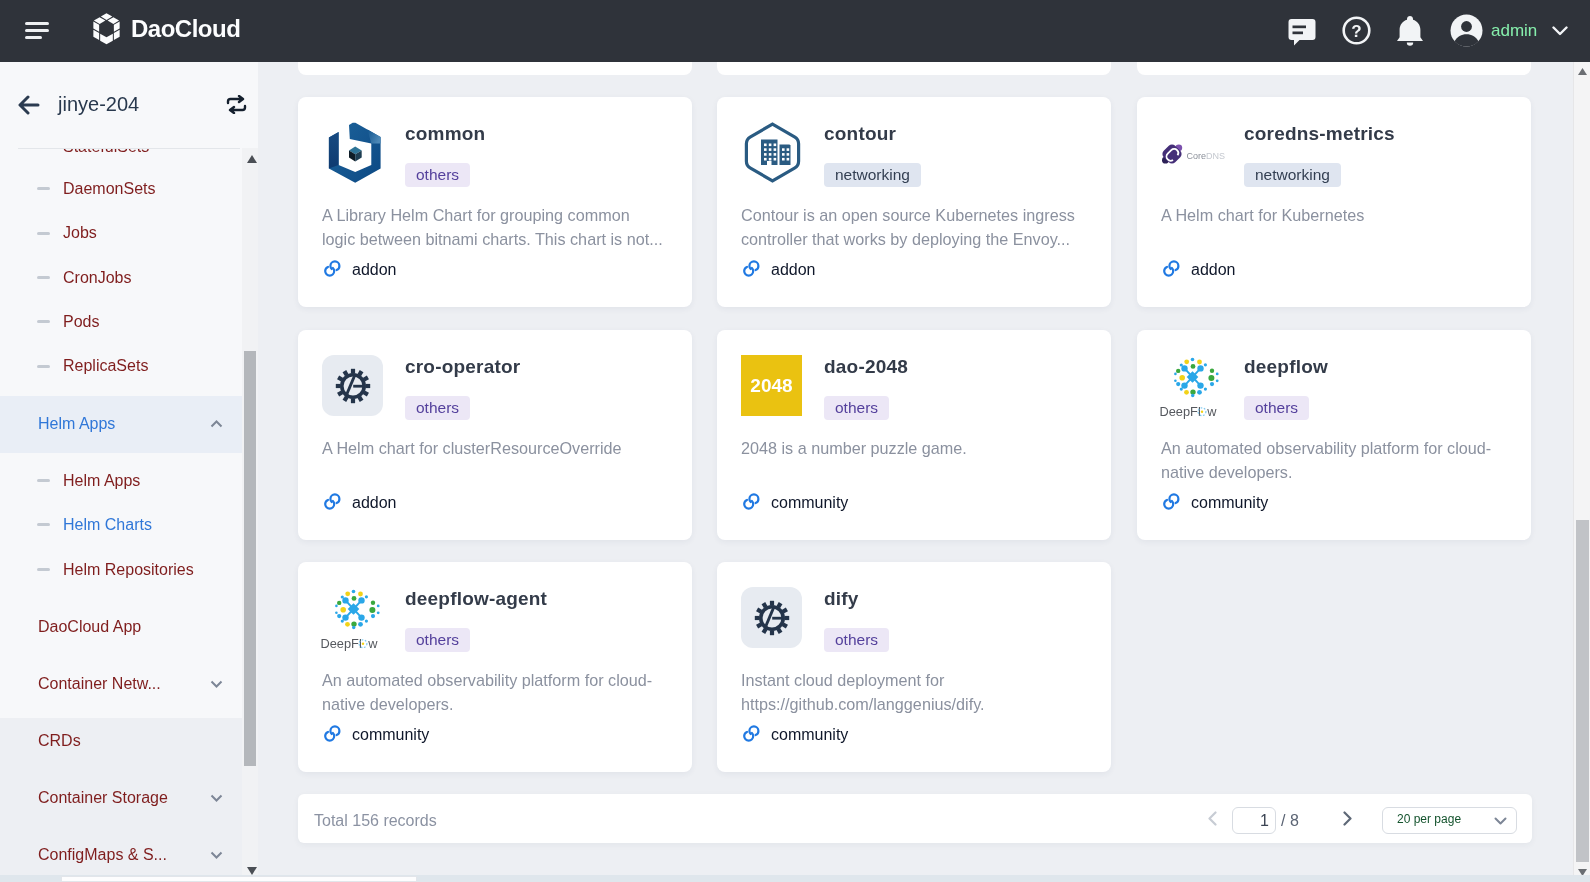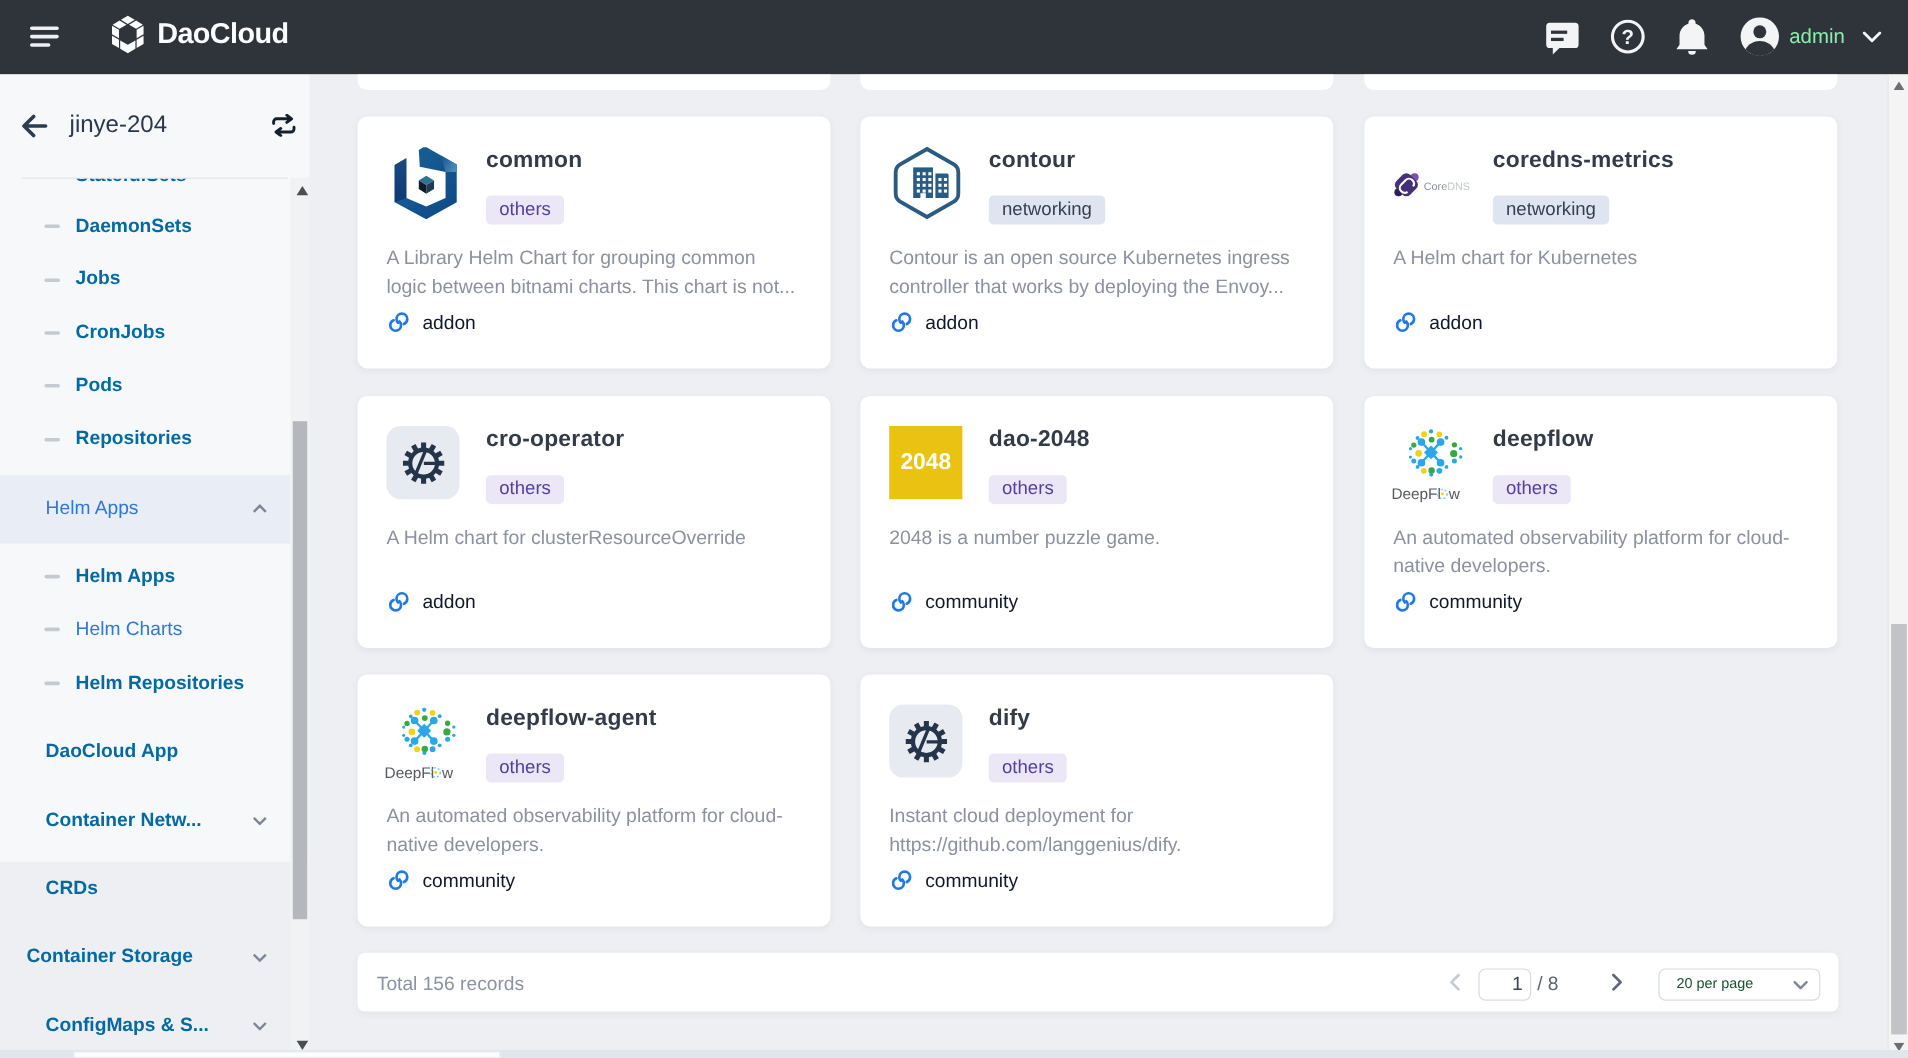--- a/index.html
+++ b/index.html
@@ -5,21 +5,21 @@
 * { margin:0; padding:0; box-sizing:border-box; }
 html,body { width:1590px; height:882px; overflow:hidden; }
 body { font-family:"Liberation Sans", sans-serif; position:relative; background:#edeff3; }
 .abs { position:absolute; }
 
 
 #hdr { position:absolute; left:0; top:0; width:1590px; height:62px; background:#2f333a; }
 
 
 #side { position:absolute; left:0; top:62px; width:258px; height:656px; background:#f7f8fa; }
-.snav { font-size:16px; color:#0369a1;font-weight:bold; }
+.snav { font-size:16px; color:#7f1d1d; }
 .dash { position:absolute; width:13px; height:3px; background:#c4cad2; border-radius:2px; left:37px; }
 .chev { stroke:#7d8696; stroke-width:2; fill:none; }
 
 
 #main { position:absolute; left:258px; top:62px; width:1315px; height:820px; background:#edeff3; }
 .card { position:absolute; width:394px; height:210px; background:#fff; border-radius:8px; box-shadow:0 2px 6px rgba(40,50,80,.06); }
 .ctitle { position:absolute; left:107px; top:26px; font-size:19px; font-weight:bold; color:#333b49; letter-spacing:.2px; }
 .ctag { position:absolute; left:107px; top:66px; height:24px; line-height:24px; border-radius:4px; padding:0 11px; font-size:15.5px; }
 .tag-others { background:#ece7f6; color:#54409c; }
 .tag-net { background:#dfe5f0; color:#333f52; }
@@ -103,42 +103,42 @@
 
   <div class="dash" style="top:125px"></div>
     <div class="abs snav" style="left:63px;top:118px">DaemonSets</div>
   <div class="dash" style="top:170px"></div>
     <div class="abs snav" style="left:63px;top:162px">Jobs</div>
   <div class="dash" style="top:214px"></div>
     <div class="abs snav" style="left:63px;top:207px">CronJobs</div>
   <div class="dash" style="top:258px"></div>
     <div class="abs snav" style="left:63px;top:251px">Pods</div>
   <div class="dash" style="top:303px"></div>
-    <div class="abs snav" style="left:63px;top:295px">Repositories</div>
+    <div class="abs snav" style="left:63px;top:295px">ReplicaSets</div>
 
   <div class="abs" style="left:0;top:334px;width:242px;height:57px;background:#e9eef6"></div>
   <div class="abs" style="left:38px;top:353px;font-size:16px;color:#3077d8;">Helm Apps</div>
   <svg class="abs" style="left:210px;top:358px" width="13" height="8" viewBox="0 0 13 8">
       <polyline class="chev" points="1.5,6.5 6.5,1.5 11.5,6.5"></polyline>
     </svg>
 
   <div class="dash" style="top:417px"></div>
     <div class="abs snav" style="left:63px;top:410px">Helm Apps</div>
   <div class="dash" style="top:461px"></div>
     <div class="abs" style="left:63px;top:454px;font-size:16px;color:#3077d8;">Helm Charts</div>
   <div class="dash" style="top:506px"></div>
     <div class="abs snav" style="left:63px;top:499px">Helm Repositories</div>
 
   <div class="abs snav" style="left:38px;top:556px">DaoCloud App</div>
   <div class="abs snav" style="left:38px;top:613px">Container Netw...</div>
   <svg class="abs" style="left:210px;top:618px" width="13" height="8" viewBox="0 0 13 8">
       <polyline class="chev" points="1.5,1.5 6.5,6.5 11.5,1.5"></polyline>
     </svg>
   <div class="abs snav" style="left:38px;top:670px">CRDs</div>
-  <div class="abs snav" style="left:22px;top:727px">Container Storage</div>
+  <div class="abs snav" style="left:38px;top:727px">Container Storage</div>
   <svg class="abs" style="left:210px;top:732px" width="13" height="8" viewBox="0 0 13 8">
       <polyline class="chev" points="1.5,1.5 6.5,6.5 11.5,1.5"></polyline>
     </svg>
   <div class="abs snav" style="left:38px;top:784px">ConfigMaps &amp; S...</div>
   <svg class="abs" style="left:210px;top:789px" width="13" height="8" viewBox="0 0 13 8">
       <polyline class="chev" points="1.5,1.5 6.5,6.5 11.5,1.5"></polyline>
     </svg>
 
   <div class="abs" style="left:242px;top:86px;width:16px;height:734px;background:#f1f2f4;"></div>
   <svg class="abs" style="left:247px;top:93px" width="10" height="8" viewBox="0 0 10 8">

